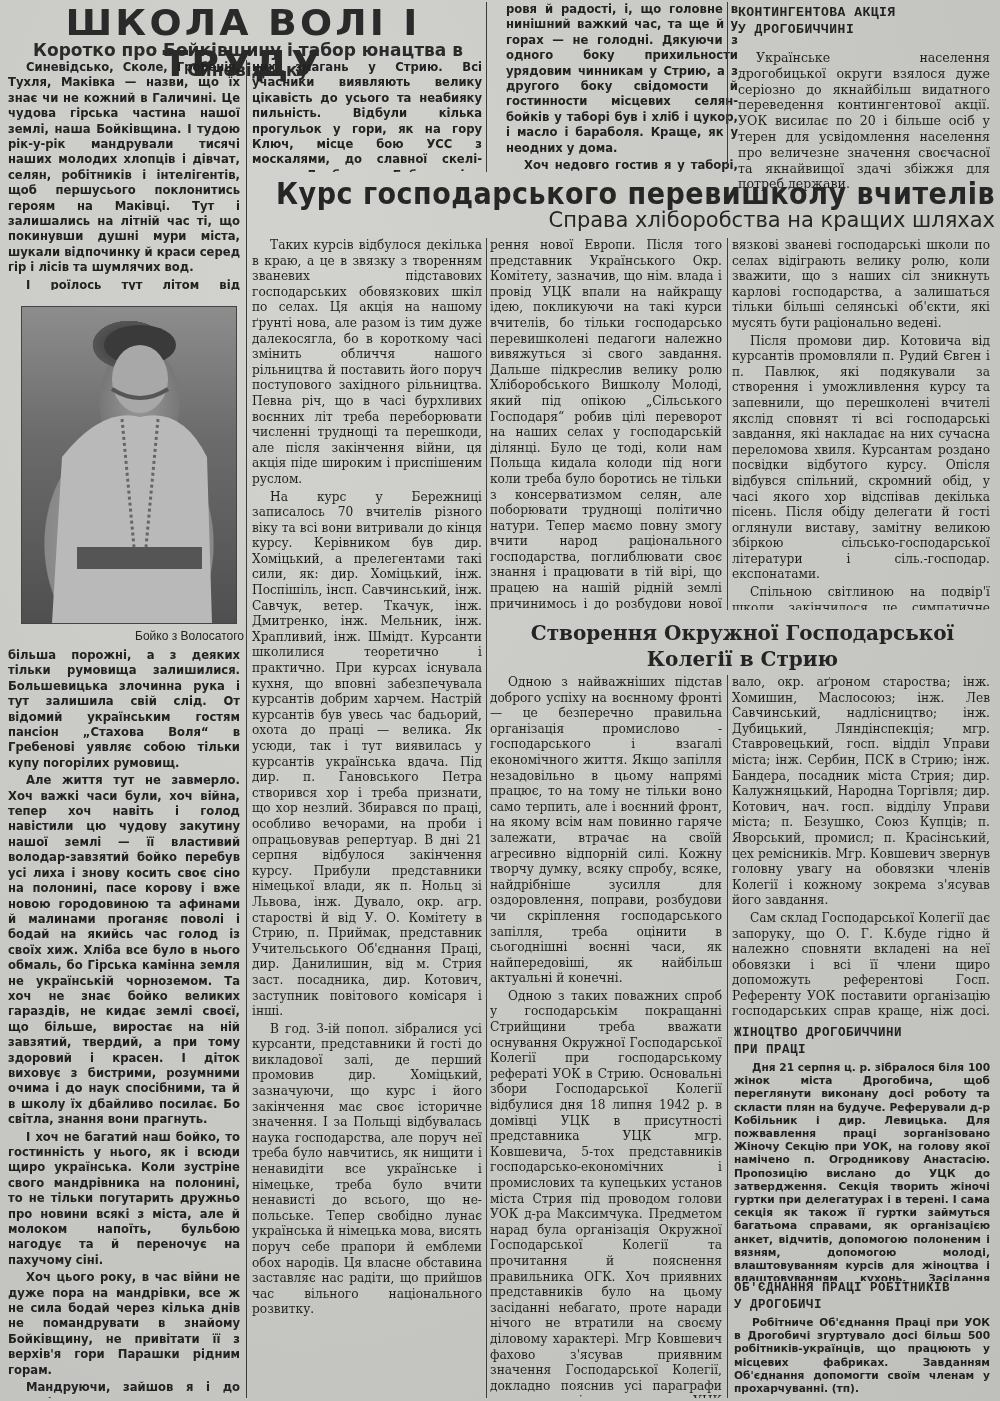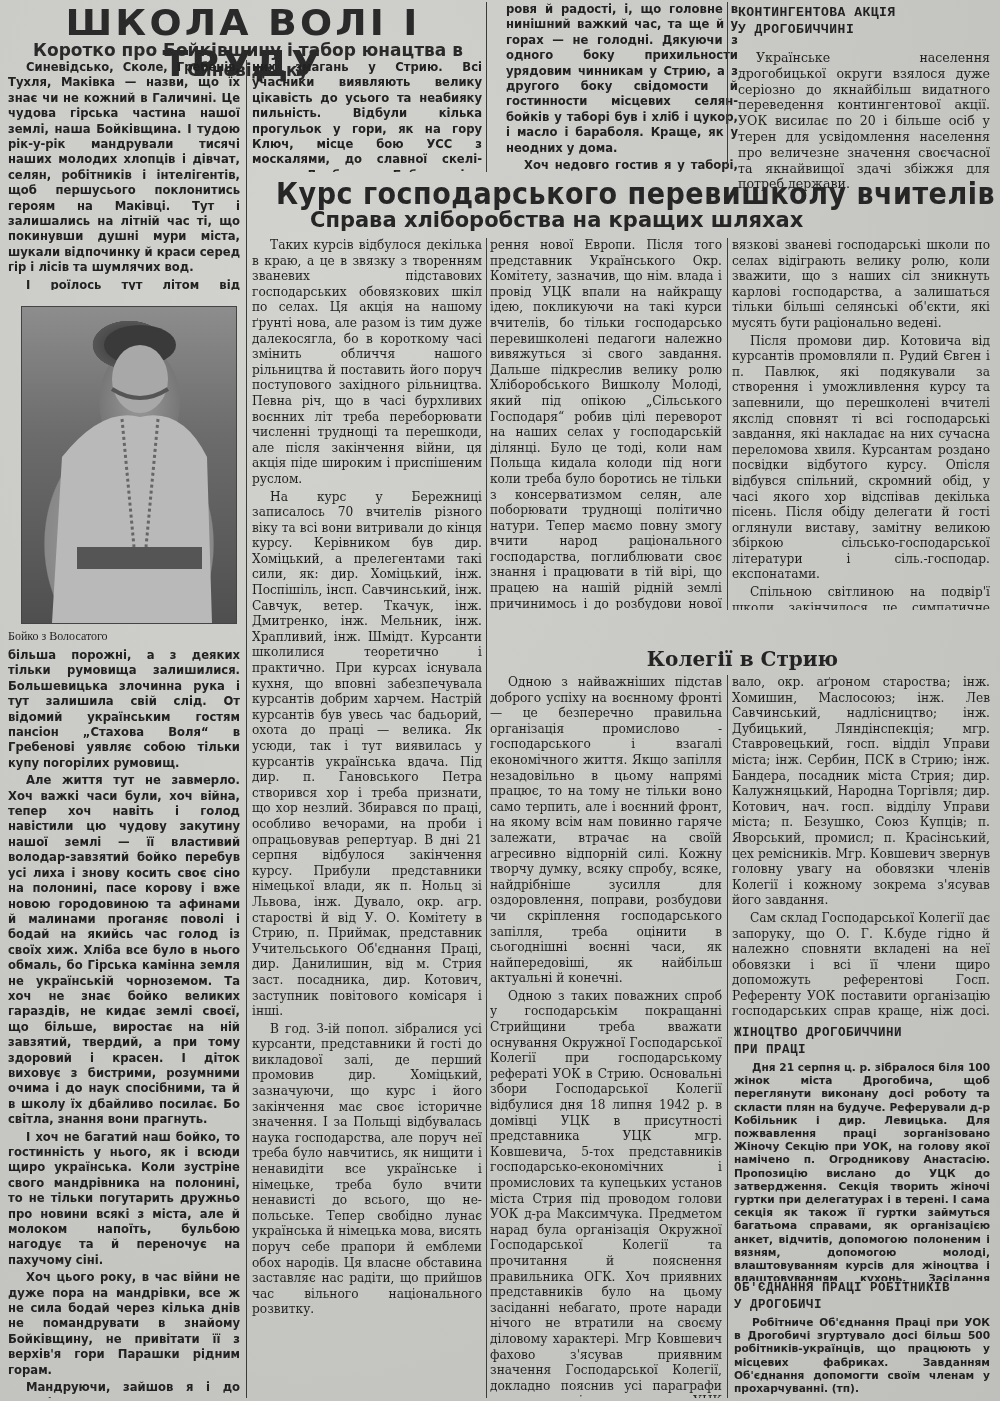--- a/index.html
+++ b/index.html
@@ -14,30 +14,30 @@
     radial-gradient(ellipse at 30% 20%, #d2d2cf 0%, #c6c6c3 60%, #bfbfbc 100%); }
   .abs { position:absolute; }
   .txt { font-size:12.2px; line-height:15.6px; text-align:justify; hyphens:auto; }
   .txt p { margin:0; text-indent:18px; }
   .txt p + p { margin-top:2px; }
   .bold { font-family:"DejaVu Sans", sans-serif; font-weight:bold; font-size:11.6px; line-height:15.4px; color:#222; }
   .vrule { position:absolute; width:1px; background:#3a3a3a; }
   .h-main { font-family:"DejaVu Sans", sans-serif; font-weight:bold; letter-spacing:3px; font-size:36px; color:#2a2a2a; text-align:center; transform:scaleX(1.05); }
   .h-sub { font-family:"DejaVu Sans", sans-serif; font-weight:bold; font-size:17px; color:#2a2a2a; text-align:center; }
   .h-course { font-family:"DejaVu Sans Condensed","DejaVu Sans", sans-serif; font-weight:bold; font-size:30px; color:#262626; text-align:right; letter-spacing:0.5px; }
-  .h-course-sub { font-family:"DejaVu Sans", sans-serif; font-weight:bold; font-size:21px; color:#262626; text-align:left; }
+  .h-course-sub { font-family:"DejaVu Sans", sans-serif; font-weight:normal; font-size:21px; color:#262626; text-align:right; }
   .h-box { font-family:Liberation Mono, monospace; font-weight:bold; font-size:13px; color:#222; line-height:17px; letter-spacing:0.5px; }
   .h-col { font-family:"DejaVu Serif", serif; font-weight:bold; font-size:20px; color:#242424; text-align:center; line-height:26px; }
   .photo { background:
       radial-gradient(ellipse 60px 40px at 50% 12%, #333 0%, #555 60%, transparent 61%),
       radial-gradient(ellipse 50px 70px at 55% 30%, #9a9a9a 0%, #777 80%, transparent 81%),
       radial-gradient(ellipse 120px 160px at 50% 75%, #aaa 0%, #888 70%, transparent 71%),
       linear-gradient(180deg, #8d8d8d 0%, #6c6c6c 40%, #4f4f4f 100%);
     border:1px solid #444; }
-  .caption { font-family:Liberation Serif, serif; font-size:12px; text-align:left; color:#222; }
+  .caption { font-family:Liberation Sans, sans-serif; font-size:12px; text-align:right; color:#222; }
 </style>
 </head>
 <body>
 
 <div class="page">
 
   <div class="abs h-main" style="left:8px;top:2px;width:470px;height:44px;">ШКОЛА ВОЛІ І ТРУДУ</div>
   <div class="abs h-sub" style="left:8px;top:40px;width:480px;">Коротко про Бойківщину і табор юнацтва в Синевідську</div>
 
   <div class="abs bold txt" style="left:8px;top:60px;width:232px;height:230px;overflow:hidden;">
@@ -110,20 +110,21 @@
   </div>
 
   <div class="vrule" style="left:727px;top:238px;height:372px;"></div>
 
   <div class="abs txt" style="left:732px;top:238px;width:258px;height:372px;overflow:hidden;">
     <p style="text-indent:0">вязкові званеві господарські школи по селах відіграють велику ролю, коли зважити, що з наших сіл зникнуть карлові господарства, а залишаться тільки більші селянські об'єкти, які мусять бути раціонально ведені.</p>
     <p>Після промови дир. Котовича від курсантів промовляли п. Рудий Євген і п. Павлюк, які подякували за створення і уможливлення курсу та запевнили, що перешколені вчителі якслід сповнят ті всі господарські завдання, які накладає на них сучасна переломова хвиля. Курсантам роздано посвідки відбутого курсу. Опісля відбувся спільний, скромний обід, у часі якого хор відспівав декілька пісень. Після обіду делегати й гості оглянули виставу, замітну великою збіркою сільсько-господарської літератури і сіль.-господар. експонатами.</p>
     <p>Спільною світлиною на подвір'ї школи закінчилося це симпатичне свято закриття курсу. (тп).</p>
   </div>
 
+  <div class="abs h-col" style="left:490px;top:620px;width:505px;">Створення Окружної Господарської</div>
   <div class="abs h-col" style="left:490px;top:646px;width:505px;">Колегії в Стрию</div>
 
   <div class="abs txt" style="left:490px;top:675px;width:232px;height:723px;overflow:hidden;">
     <p>Одною з найважніших підстав доброго успіху на воєнному фронті — це безперечно правильна організація промислово - господарського і взагалі економічного життя. Якщо запілля незадовільно в цьому напрямі працює, то на тому не тільки воно само терпить, але і воєнний фронт, на якому всім нам повинно гаряче залежати, втрачає на своїй агресивно відпорній силі. Кожну творчу думку, всяку спробу, всяке, найдрібніше зусилля для оздоровлення, поправи, розбудови чи скріплення господарського запілля, треба оцінити в сьогоднішні воєнні часи, як найпередовіші, як найбільш актуальні й конечні.</p>
     <p>Одною з таких поважних спроб у господарськім покращанні Стрийщини треба вважати оснування Окружної Господарської Колегії при господарському рефераті УОК в Стрию. Основальні збори Господарської Колегії відбулися дня 18 липня 1942 р. в домівці УЦК в присутності представника УЦК мгр. Ковшевича, 5-тох представників господарсько-економічних і промислових та купецьких установ міста Стрия під проводом голови УОК д-ра Максимчука. Предметом нарад була організація Окружної Господарської Колегії та прочитання й пояснення правильника ОГК. Хоч приявних представників було на цьому засіданні небагато, проте наради нічого не втратили на своєму діловому характері. Мгр Ковшевич фахово з'ясував приявним значення Господарської Колегії, докладно пояснив усі параграфи правильника і з уповажнення УЦК у Львові затвердив і покликав запропонований головою в порозумінні з господарським референтом УОК склад О. Г. К. в Стрию до якого ввійшли: о. Притуляк, як голова О. Г. К.; інж. Ду-</p>
   </div>
 
   <div class="vrule" style="left:727px;top:675px;height:723px;"></div>
 
   <div class="abs txt" style="left:732px;top:675px;width:258px;height:345px;overflow:hidden;">

